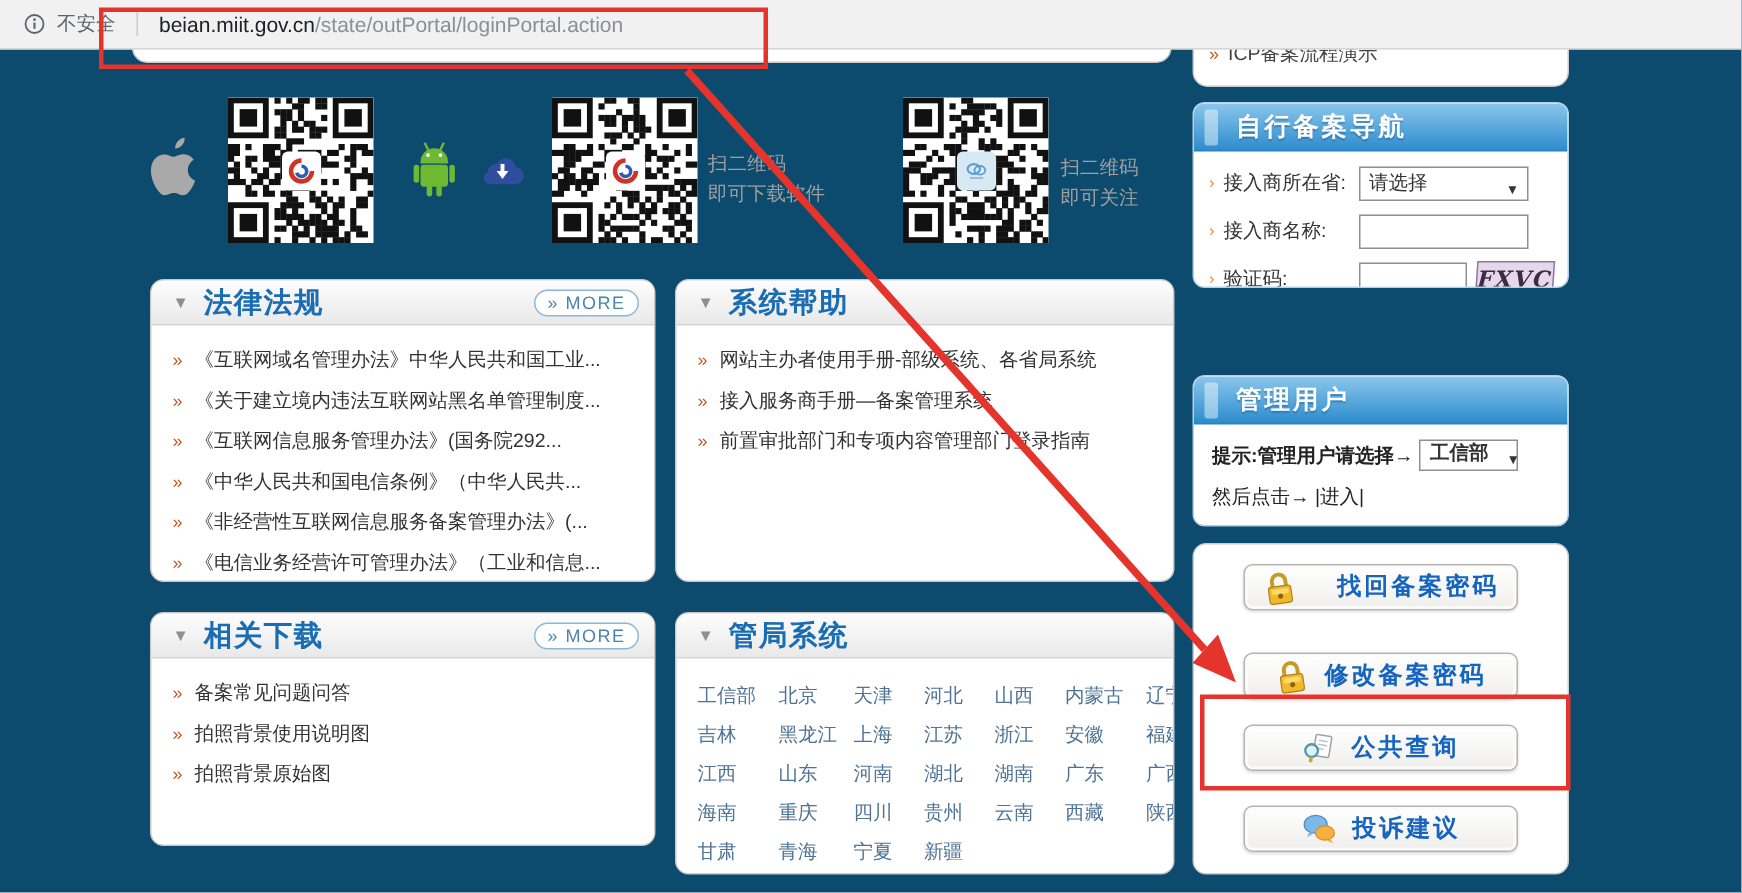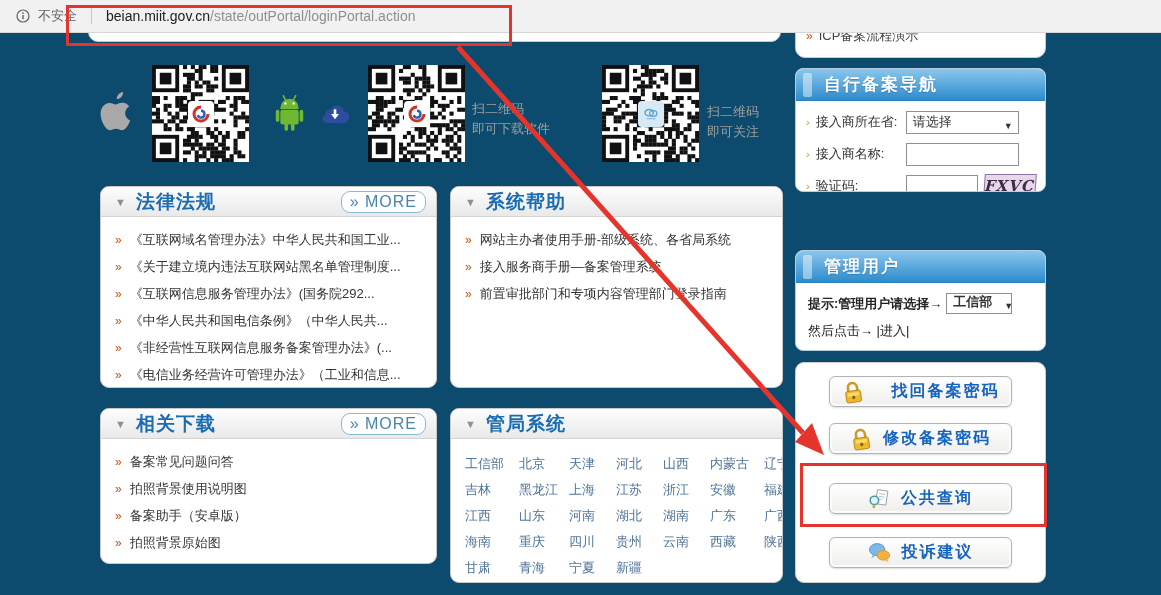--- a/index.html
+++ b/index.html
@@ -32,21 +32,21 @@
   .qr-caption{position:absolute;font-size:13px;color:#9f9f9f;line-height:20px;white-space:nowrap;}
   .os-icon{position:absolute;}
 
   
   .panel{position:absolute;background:#fff;border:1px solid #c9c9c9;border-radius:9px;overflow:hidden;}
   .p-head{height:30px;display:flex;align-items:center;background:linear-gradient(#fdfdfd,#e9e9e9);
           border-bottom:1px solid #d4d4d4;padding:0 10px;}
   .p-caret{color:#8f8f8f;font-size:11px;margin:0 10px 0 4px;}
   .p-title{color:#1a6cb3;font-size:19px;font-weight:bold;letter-spacing:1px;}
   .more-btn{margin-left:auto;border:1px solid #8cb8d8;border-radius:9px;background:#fff;
-            color:#4884ae;font-size:16px;padding:1px 8px;letter-spacing:1px;white-space:nowrap;}
+            color:#4884ae;font-size:12px;padding:1px 8px;letter-spacing:1px;white-space:nowrap;}
   .plist{padding:9px 10px 0 10px;}
   .pitem{height:27px;line-height:27px;font-size:13px;color:#333;white-space:nowrap;overflow:hidden;}
   .pitem .bullet{color:#c0571d;margin:0 8px 0 4px;font-size:12px;}
   .prov-grid{display:grid;grid-template-columns:54px 50px 47px 47px 47px 54px 1fr;padding:12px 4px 0 14px;}
   .prov{height:26px;line-height:26px;font-size:13px;color:#4f7396;white-space:nowrap;}
 
   
   .bpanel{position:absolute;background:#fff;border:1px solid #b5cfe2;border-radius:8px;overflow:hidden;}
   .b-head{position:relative;height:32px;display:flex;align-items:center;
           background:linear-gradient(#8ac6ec,#2d8ccd);border-bottom:1px solid #2a82c0;}
@@ -844,21 +844,20 @@
   <div class="panel" style="left:100px;top:408px;width:337px;height:156px;">
     <div class="p-head">
       <span class="p-caret">▼</span>
       <span class="p-title">相关下载</span>
       <span class="more-btn">» MORE</span>
     </div>
     <div class="plist">
 
     <div class="pitem"><span class="bullet">»</span><span>备案常见问题问答</span></div>
         <div class="pitem"><span class="bullet">»</span><span>拍照背景使用说明图</span></div>
-        <div class="pitem"><span class="bullet">»</span><span>备案助手（安卓版）</span></div>
         <div class="pitem"><span class="bullet">»</span><span>拍照背景原始图</span></div>
       </div>
   </div>
 
   <div class="panel" style="left:450px;top:408px;width:333px;height:175px;">
     <div class="p-head">
       <span class="p-caret">▼</span>
       <span class="p-title">管局系统</span>
     </div>
     <div class="prov-grid">
@@ -954,21 +953,21 @@
         <svg viewBox="0 0 22 24" width="22" height="24" style="transform:rotate(-8deg);">
           <path d="M6.5 12V7.5a4.5 4.5 0 0 1 9 0V12" fill="none" stroke="#c89a2a" stroke-width="2.6"></path>
           <rect x="3.5" y="10.8" width="15" height="11.5" rx="2" fill="#f0b929" stroke="#b07f18" stroke-width="0.8"></rect>
           <rect x="5.2" y="12.6" width="11.6" height="3.6" rx="1.6" fill="#fbd96a"></rect>
           <circle cx="11" cy="17.5" r="1.7" fill="#8a6510"></circle>
         </svg>
       </span>
       <span>找回备案密码</span>
     </div>
 
-    <div class="big-btn" style="top:60px;">
+    <div class="big-btn" style="top:72px;">
       <span class="bicon">
         <svg viewBox="0 0 22 24" width="22" height="24" style="transform:rotate(-8deg);">
           <path d="M6.5 12V7.5a4.5 4.5 0 0 1 9 0V12" fill="none" stroke="#c89a2a" stroke-width="2.6"></path>
           <rect x="3.5" y="10.8" width="15" height="11.5" rx="2" fill="#f0b929" stroke="#b07f18" stroke-width="0.8"></rect>
           <rect x="5.2" y="12.6" width="11.6" height="3.6" rx="1.6" fill="#fbd96a"></rect>
           <circle cx="11" cy="17.5" r="1.7" fill="#8a6510"></circle>
         </svg>
       </span>
       <span>修改备案密码</span>
     </div>

